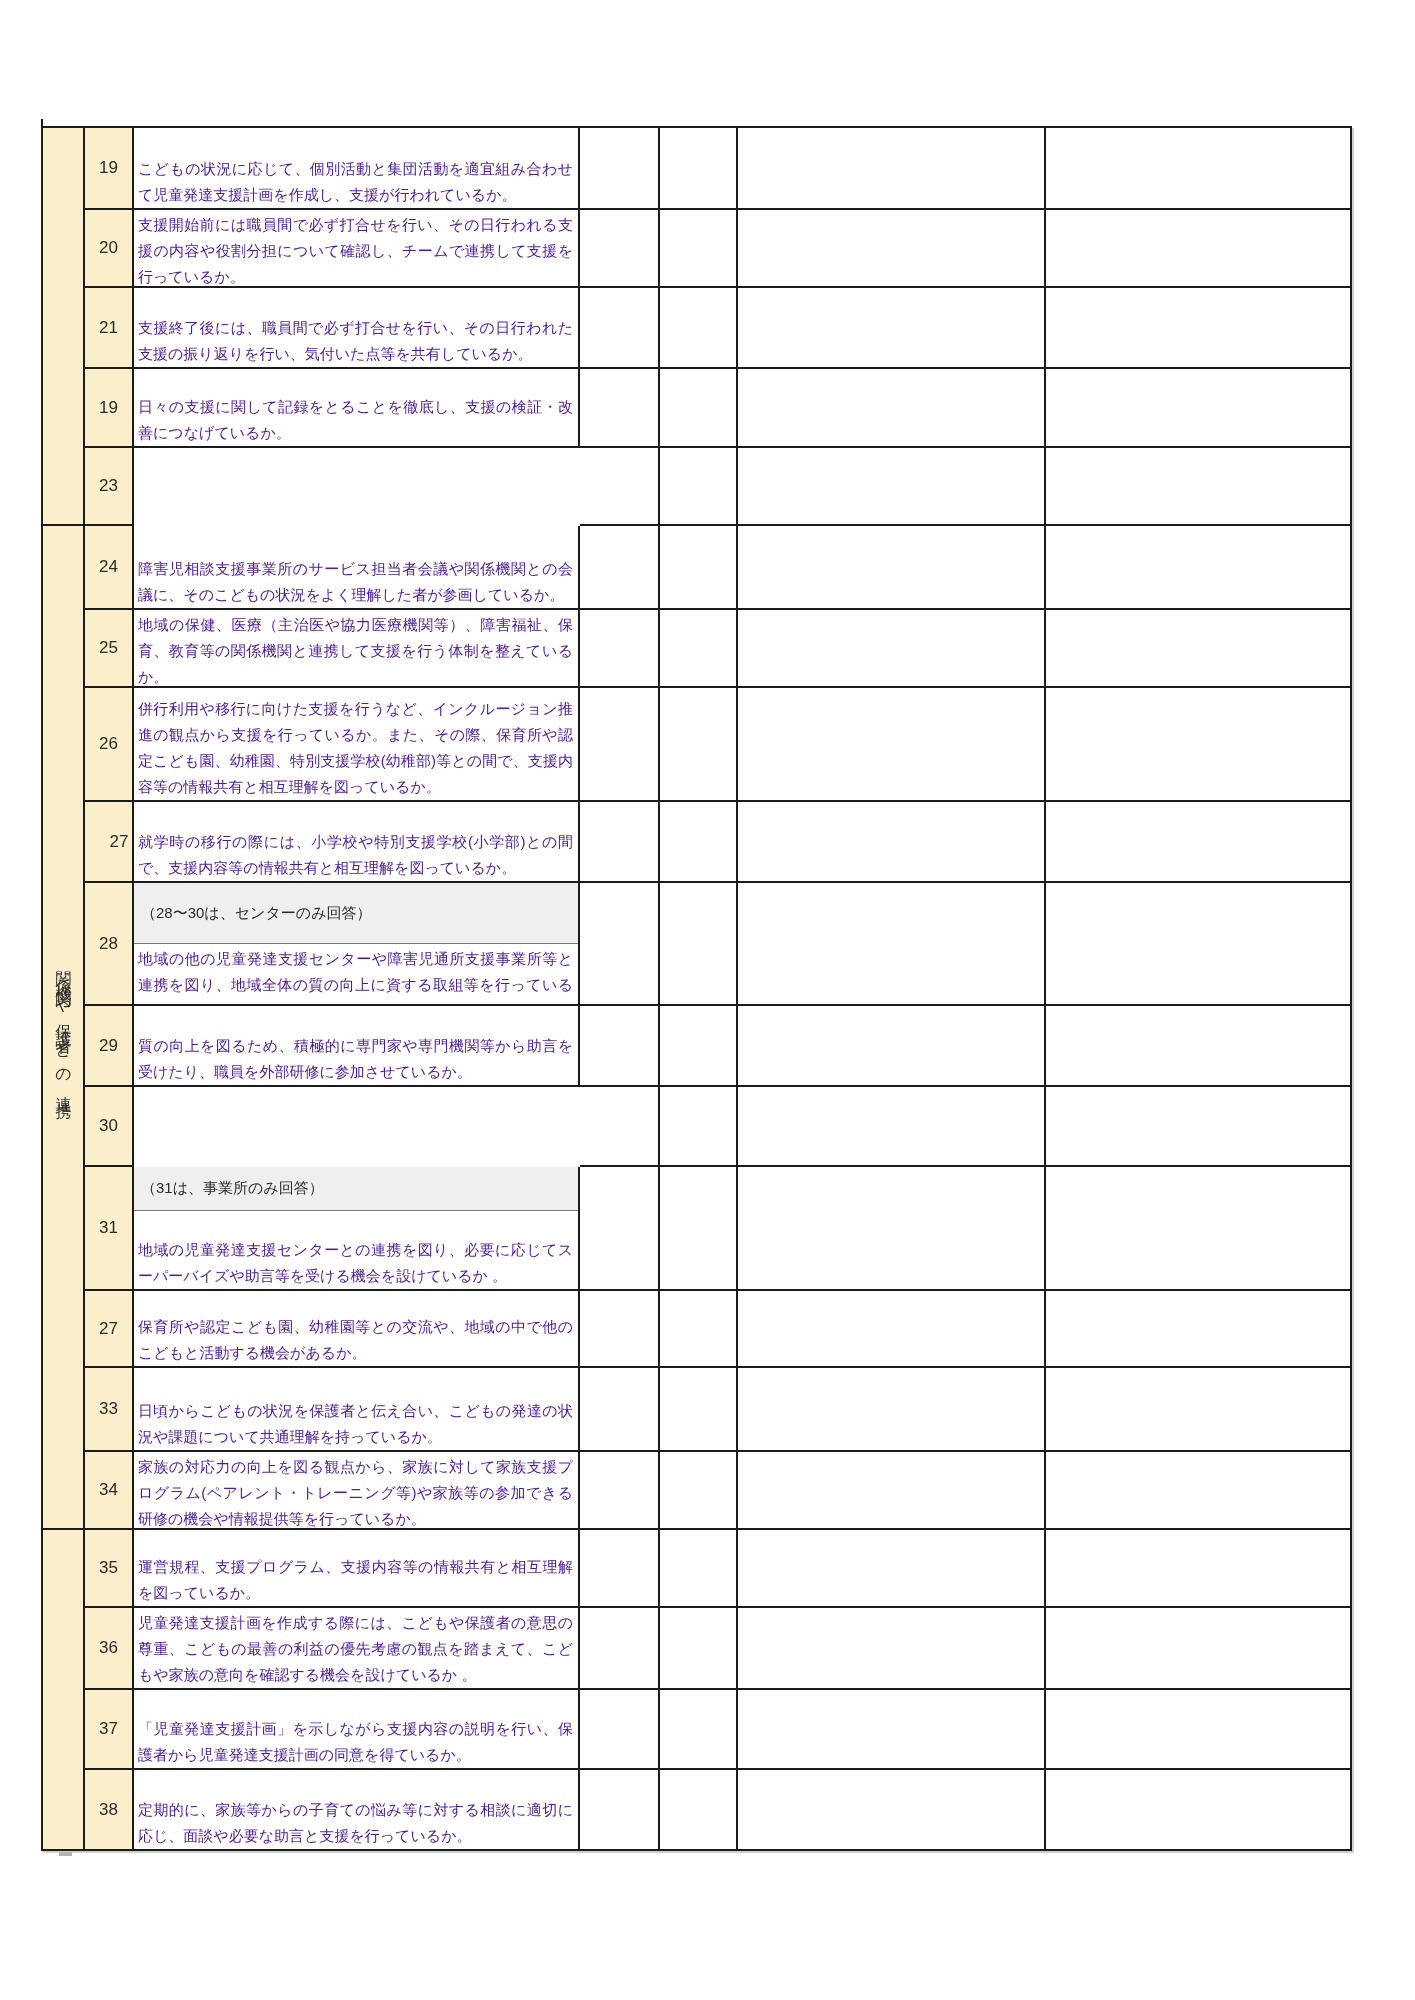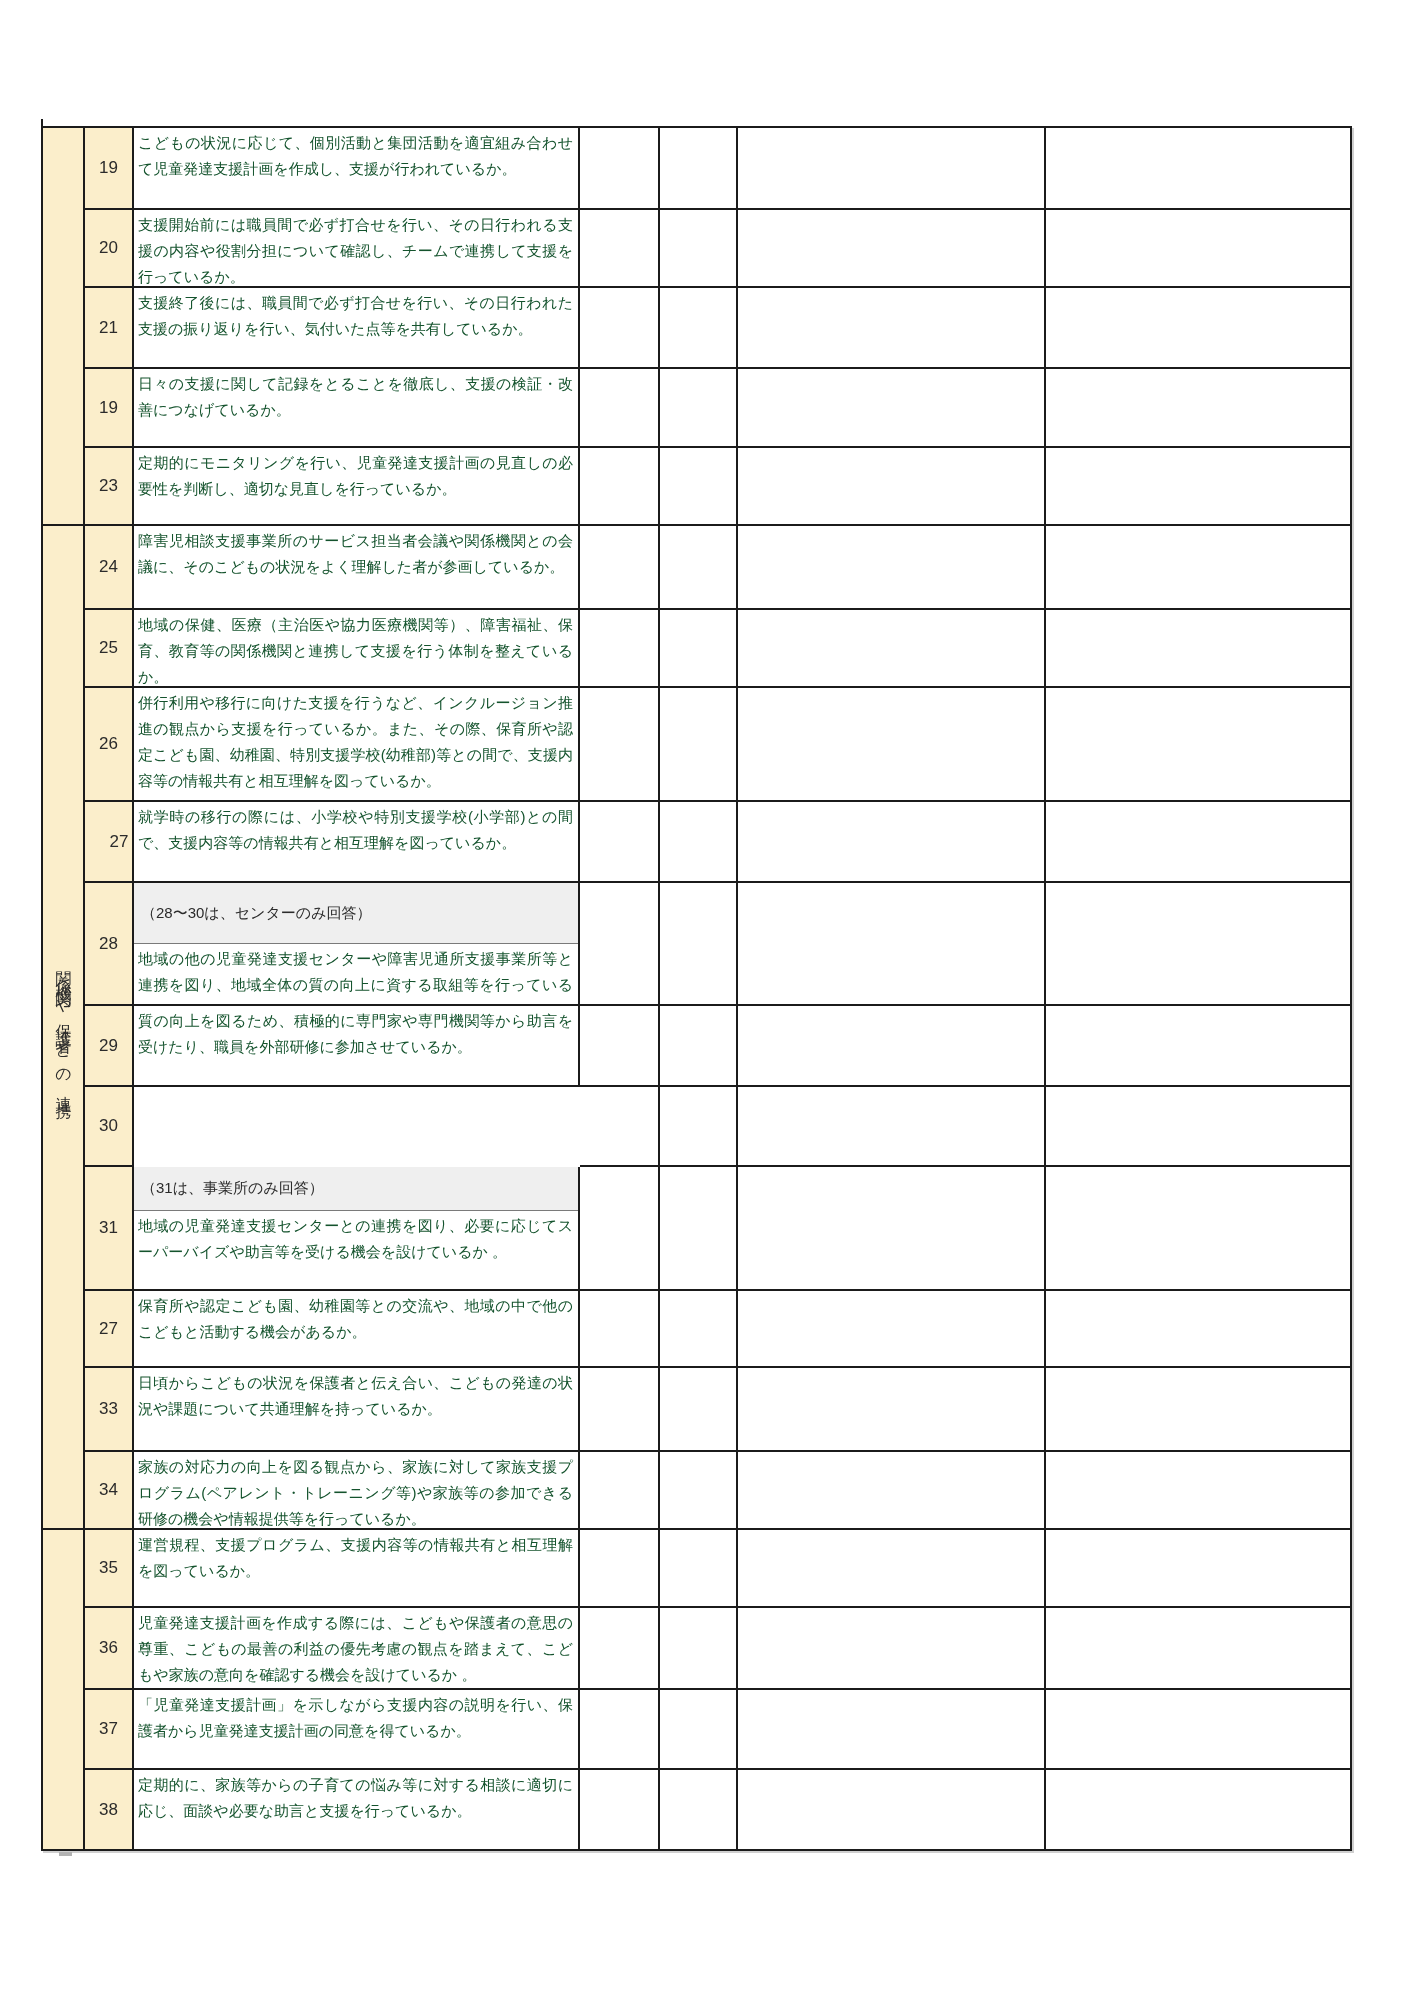--- a/index.html
+++ b/index.html
@@ -44,27 +44,27 @@
     font-size:17px;
     color:#2b2b2b;
   }
   .q-cell{
     background:#ffffff;
     display:flex;
     flex-direction:column;
   }
   .q-text{
     flex:1;
-    display:flex;align-items:flex-start;
-    padding:2px 5px 17px 4px;
+    display:flex;align-items:flex-end;
+    padding:2px 5px 0 4px;
     font-size:15px;
     line-height:26px;
     text-align:justify;
     word-break:break-all;
-    color:#14532d;
+    color:#4c1d95;
   }
   .note-band{
     box-sizing:border-box;
     background:#efefef;
     border-bottom:1px solid #7a7a7a;
     display:flex;align-items:center;
     padding-left:7px;
     font-size:15px;
     color:#2b2b2b;
     flex:0 0 auto;
@@ -131,25 +131,20 @@
           <div class="">日々の支援に関して記録をとることを徹底し、支援の検証・改善につなげているか。</div>
         </div>
       </div>
       <div class="cell ans-cell" style="grid-area: 4 / 4;"></div>
       <div class="cell ans-cell" style="grid-area: 4 / 5;"></div>
       <div class="cell ans-cell" style="grid-area: 4 / 6;"></div>
       <div class="cell ans-cell" style="grid-area: 4 / 7;"></div>
       <div class="cell num-cell" style="grid-area: 5 / 2;">
         <div class="">23</div>
       </div>
-      <div class="cell q-cell" style="grid-area: 5 / 3;">
-        <div class="q-text">
-          <div class="">定期的にモニタリングを行い、児童発達支援計画の見直しの必要性を判断し、適切な見直しを行っているか。</div>
-        </div>
-      </div>
       <div class="cell ans-cell" style="grid-area: 5 / 4;"></div>
       <div class="cell ans-cell" style="grid-area: 5 / 5;"></div>
       <div class="cell ans-cell" style="grid-area: 5 / 6;"></div>
       <div class="cell ans-cell" style="grid-area: 5 / 7;"></div>
       <div class="cell num-cell" style="grid-area: 6 / 2;">
         <div class="">24</div>
       </div>
       <div class="cell q-cell" style="grid-area: 6 / 3;">
         <div class="q-text">
           <div class="">障害児相談支援事業所のサービス担当者会議や関係機関との会議に、そのこどもの状況をよく理解した者が参画しているか。</div>

